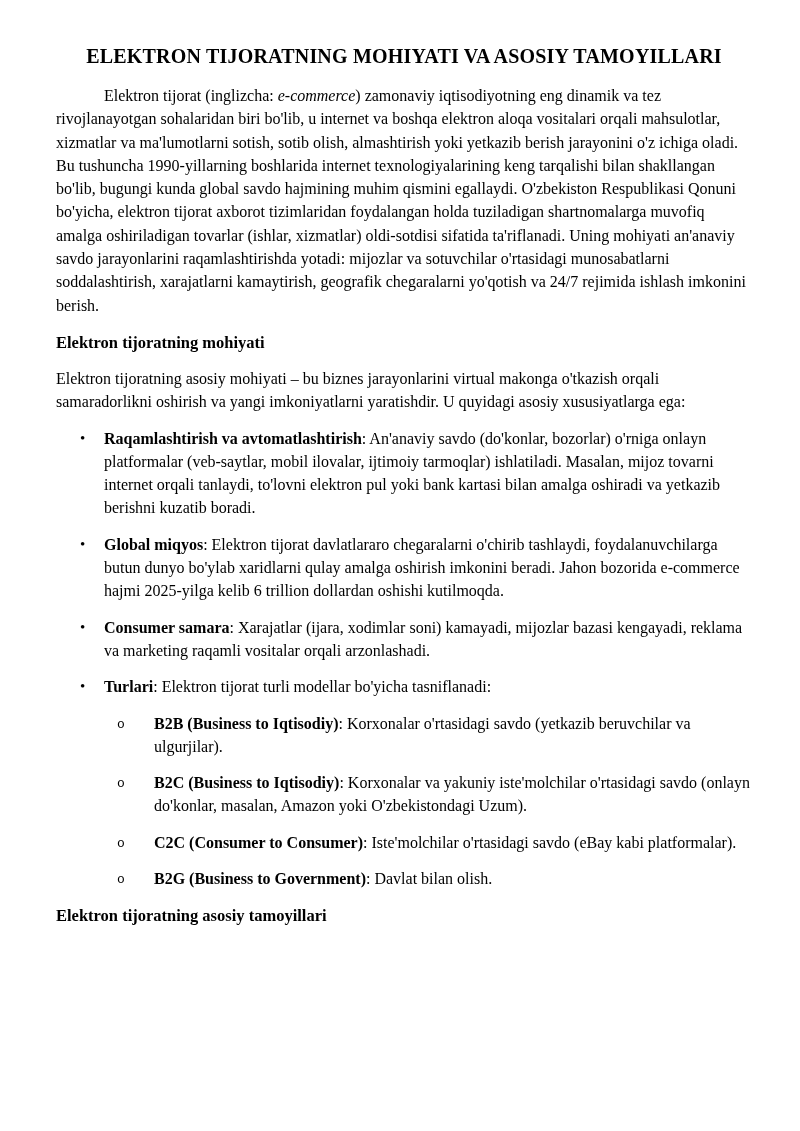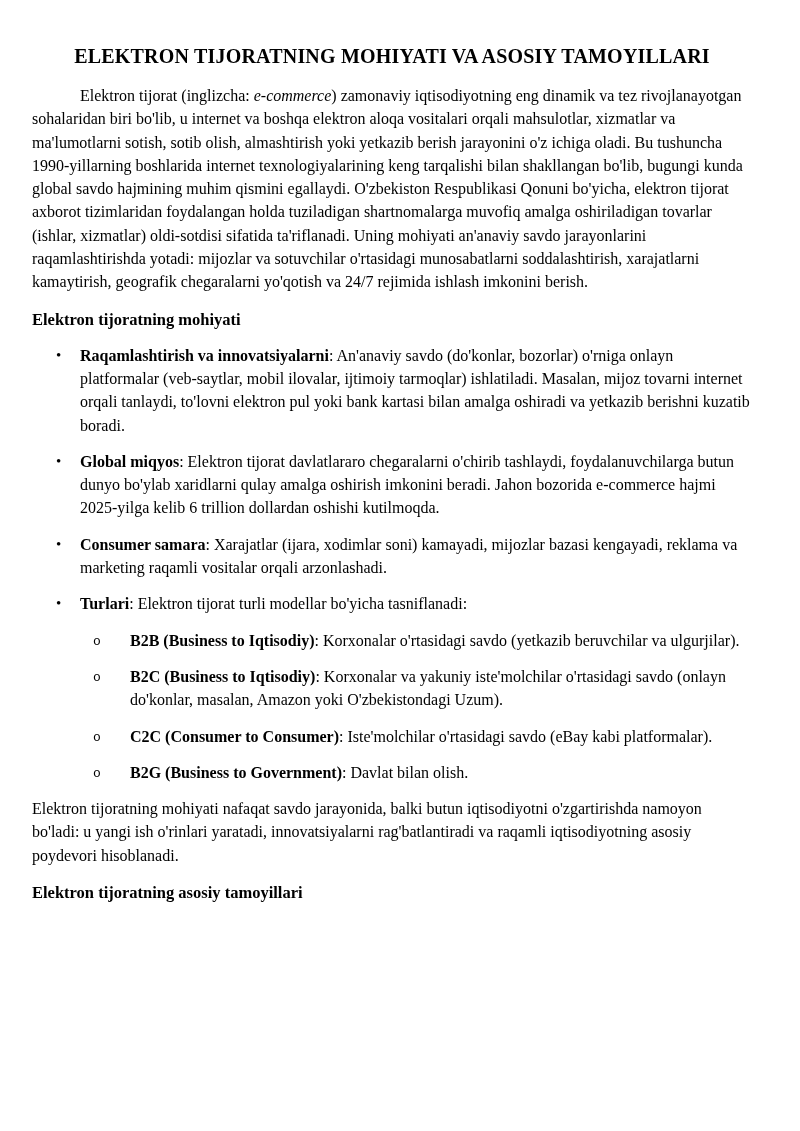--- a/index.html
+++ b/index.html
@@ -11,21 +11,21 @@
     width: 800px;
     height: 1131px;
     overflow: hidden;
     color: #000000;
     font-family: "Liberation Serif", "DejaVu Serif", serif;
   }
   .page {
     box-sizing: border-box;
     width: 800px;
     height: 1131px;
-    padding: 42px 48px 0 32px;
+    padding: 42px 48px 0 56px;
     background: #ffffff;
   }
   h1.doc-title {
     font-size: 20px;
     line-height: 28px;
     font-weight: bold;
     text-align: center;
     margin: 0 0 14px 0;
     letter-spacing: 0.2px;
   }
@@ -77,25 +77,26 @@
 <body>
 
 <div class="page">
 
   <h1 class="doc-title">ELEKTRON TIJORATNING MOHIYATI VA ASOSIY TAMOYILLARI</h1>
 
   <p class="first-indent"><span>Elektron tijorat (inglizcha: </span><em>e-commerce</em><span>) zamonaviy iqtisodiyotning eng dinamik va tez rivojlanayotgan sohalaridan biri bo'lib, u internet va boshqa elektron aloqa vositalari orqali mahsulotlar, xizmatlar va ma'lumotlarni sotish, sotib olish, almashtirish yoki yetkazib berish jarayonini o'z ichiga oladi. Bu tushuncha 1990-yillarning boshlarida internet texnologiyalarining keng tarqalishi bilan shakllangan bo'lib, bugungi kunda global savdo hajmining muhim qismini egallaydi. O'zbekiston Respublikasi Qonuni bo'yicha, elektron tijorat axborot tizimlaridan foydalangan holda tuziladigan shartnomalarga muvofiq amalga oshiriladigan tovarlar (ishlar, xizmatlar) oldi-sotdisi sifatida ta'riflanadi. Uning mohiyati an'anaviy savdo jarayonlarini raqamlashtirishda yotadi: mijozlar va sotuvchilar o'rtasidagi munosabatlarni soddalashtirish, xarajatlarni kamaytirish, geografik chegaralarni yo'qotish va 24/7 rejimida ishlash imkonini berish.</span></p>
 
   <h2 class="doc-heading">Elektron tijoratning mohiyati</h2>
 
+  <p>Elektron tijoratning asosiy mohiyati – bu biznes jarayonlarini virtual makonga o'tkazish orqali samaradorlikni oshirish va yangi imkoniyatlarni yaratishdir. U quyidagi asosiy xususiyatlarga ega:</p>
 
   <ul class="doc-list l1">
     <li>
       <span class="marker">•</span>
-      <strong>Raqamlashtirish va innovatsiyalarni</strong><span>: An'anaviy savdo (do'konlar, bozorlar) o'rniga onlayn platformalar (veb-saytlar, mobil ilovalar, ijtimoiy tarmoqlar) ishlatiladi. Masalan, mijoz tovarni internet orqali tanlaydi, to'lovni elektron pul yoki bank kartasi bilan amalga oshiradi va yetkazib berishni kuzatib boradi.</span>
+      <strong>Raqamlashtirish va avtomatlashtirish</strong><span>: An'anaviy savdo (do'konlar, bozorlar) o'rniga onlayn platformalar (veb-saytlar, mobil ilovalar, ijtimoiy tarmoqlar) ishlatiladi. Masalan, mijoz tovarni internet orqali tanlaydi, to'lovni elektron pul yoki bank kartasi bilan amalga oshiradi va yetkazib berishni kuzatib boradi.</span>
     </li>
     <li>
       <span class="marker">•</span>
       <strong>Global miqyos</strong><span>: Elektron tijorat davlatlararo chegaralarni o'chirib tashlaydi, foydalanuvchilarga butun dunyo bo'ylab xaridlarni qulay amalga oshirish imkonini beradi. Jahon bozorida e-commerce hajmi 2025-yilga kelib 6 trillion dollardan oshishi kutilmoqda.</span>
     </li>
     <li>
       <span class="marker">•</span>
       <strong>Consumer samara</strong><span>: Xarajatlar (ijara, xodimlar soni) kamayadi, mijozlar bazasi kengayadi, reklama va marketing raqamli vositalar orqali arzonlashadi.</span>
     </li>
     <li>
@@ -116,17 +117,16 @@
     <li>
       <span class="marker">o</span>
       <strong>C2C (Consumer to Consumer)</strong><span>: Iste'molchilar o'rtasidagi savdo (eBay kabi platformalar).</span>
     </li>
     <li>
       <span class="marker">o</span>
       <strong>B2G (Business to Government)</strong><span>: Davlat bilan olish.</span>
     </li>
   </ul>
 
-  <p>Elektron tijoratning mohiyati nafaqat savdo jarayonida, balki butun iqtisodiyotni o'zgartirishda namoyon bo'ladi: u yangi ish o'rinlari yaratadi, innovatsiyalarni rag'batlantiradi va raqamli iqtisodiyotning asosiy poydevori hisoblanadi.</p>
 
   <h2 class="doc-heading">Elektron tijoratning asosiy tamoyillari</h2>
 
 </div>
 
 </body></html>

